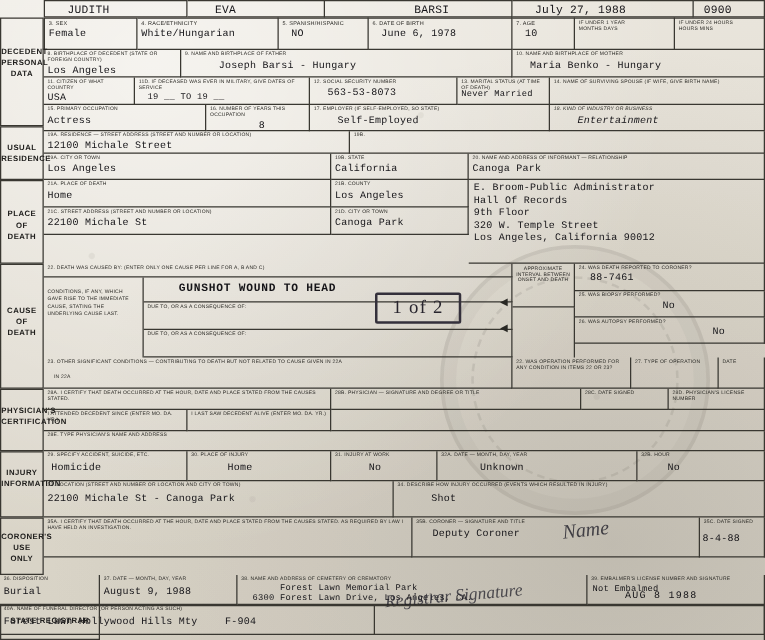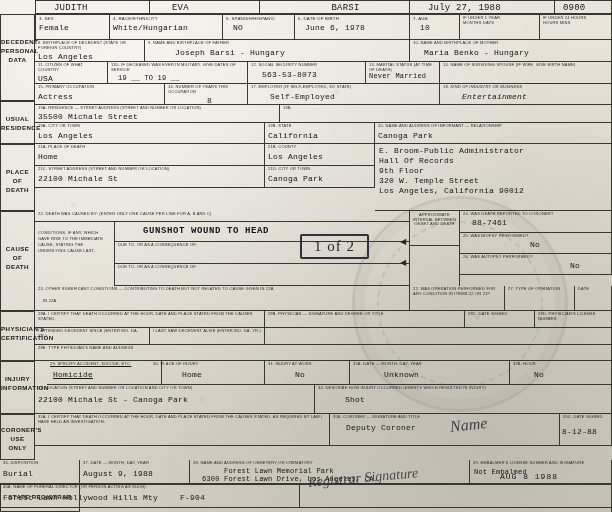--- a/index.html
+++ b/index.html
@@ -181,21 +181,21 @@
     <div class="lbl pad tiny">18. KIND OF INDUSTRY OR BUSINESS</div>
     <div class="tw sm" style="padding:1px 0 0 22px;">Entertainment</div>
   </div>
 
   <div class="cell b" style="left:0px;top:101px;width:35px;height:43px;">
     <div class="sec" style="padding-top:12px;line-height:9px;">USUAL RESIDENCE</div>
   </div>
 
   <div class="cell bb br" style="left:35px;top:105px;width:245px;height:18px;">
     <div class="lbl pad tiny">19A. RESIDENCE — STREET ADDRESS (STREET AND NUMBER OR LOCATION)</div>
-    <div class="tw sm" style="padding:0 0 0 3px;">35500 Michale Street</div>
+    <div class="tw sm" style="padding:0 0 0 3px;">12100 Michale Street</div>
   </div>
   <div class="cell bb br" style="left:280px;top:105px;width:332px;height:18px;">
     <div class="lbl pad tiny">19B.</div>
   </div>
 
   <div class="cell bb br" style="left:35px;top:123px;width:230px;height:21px;">
     <div class="lbl pad tiny">19A. CITY OR TOWN</div>
     <div class="tw sm" style="padding:1px 0 0 3px;">Los Angeles</div>
   </div>
   <div class="cell bb br" style="left:265px;top:123px;width:110px;height:21px;">
@@ -320,21 +320,21 @@
   <div class="cell bb br" style="left:265px;top:328px;width:347px;height:17px;"></div>
 
   <div class="cell bb br" style="left:35px;top:345px;width:577px;height:16px;">
     <div class="lbl pad tiny">28E. TYPE PHYSICIAN'S NAME AND ADDRESS</div>
   </div>
 
   <div class="cell b" style="left:0px;top:361px;width:35px;height:53px;">
     <div class="sec" style="padding-top:12px;line-height:9px;">INJURY INFORMATION</div>
   </div>
 
-  <div class="cell bb br" style="left:47px;top:361px;width:115px;height:24px;text-decoration:underline;">
+  <div class="cell bb br" style="left:35px;top:361px;width:115px;height:24px;">
     <div class="lbl pad tiny">29. SPECIFY ACCIDENT, SUICIDE, ETC.</div>
     <div class="tw sm" style="padding:2px 0 0 6px;">Homicide</div>
   </div>
   <div class="cell bb br" style="left:150px;top:361px;width:115px;height:24px;">
     <div class="lbl pad tiny">30. PLACE OF INJURY</div>
     <div class="tw sm" style="padding:2px 0 0 32px;">Home</div>
   </div>
   <div class="cell bb br" style="left:265px;top:361px;width:85px;height:24px;">
     <div class="lbl pad tiny">31. INJURY AT WORK</div>
     <div class="tw sm" style="padding:2px 0 0 30px;">No</div>
@@ -364,21 +364,21 @@
   <div class="cell bb br" style="left:35px;top:414px;width:295px;height:32px;">
     <div class="lbl pad tiny">35A. I CERTIFY THAT DEATH OCCURRED AT THE HOUR, DATE AND PLACE STATED FROM THE CAUSES STATED. AS REQUIRED BY LAW I HAVE HELD AN INVESTIGATION.</div>
   </div>
   <div class="cell bb br" style="left:330px;top:414px;width:230px;height:32px;">
     <div class="lbl pad tiny">35B. CORONER — SIGNATURE AND TITLE</div>
     <div class="tw sm" style="padding:2px 0 0 16px;">Deputy Coroner</div>
     <div class="hand" style="position:absolute;left:120px;top:2px;font-size:16px;transform:rotate(-6deg);opacity:.8;">Name</div>
   </div>
   <div class="cell bb br" style="left:560px;top:414px;width:52px;height:32px;">
     <div class="lbl pad tiny">35C. DATE SIGNED</div>
-    <div class="tw sm" style="padding:6px 0 0 2px;">8-12-88</div>
+    <div class="tw sm" style="padding:6px 0 0 2px;">8-4-88</div>
   </div>
 
   <div class="cell bb br" style="left:0px;top:460px;width:80px;height:24px;">
     <div class="lbl pad tiny">36. DISPOSITION</div>
     <div class="tw sm" style="padding:2px 0 0 3px;">Burial</div>
   </div>
   <div class="cell bb br" style="left:80px;top:460px;width:110px;height:24px;">
     <div class="lbl pad tiny">37. DATE — MONTH, DAY, YEAR</div>
     <div class="tw sm" style="padding:2px 0 0 3px;">August 9, 1988</div>
   </div>

